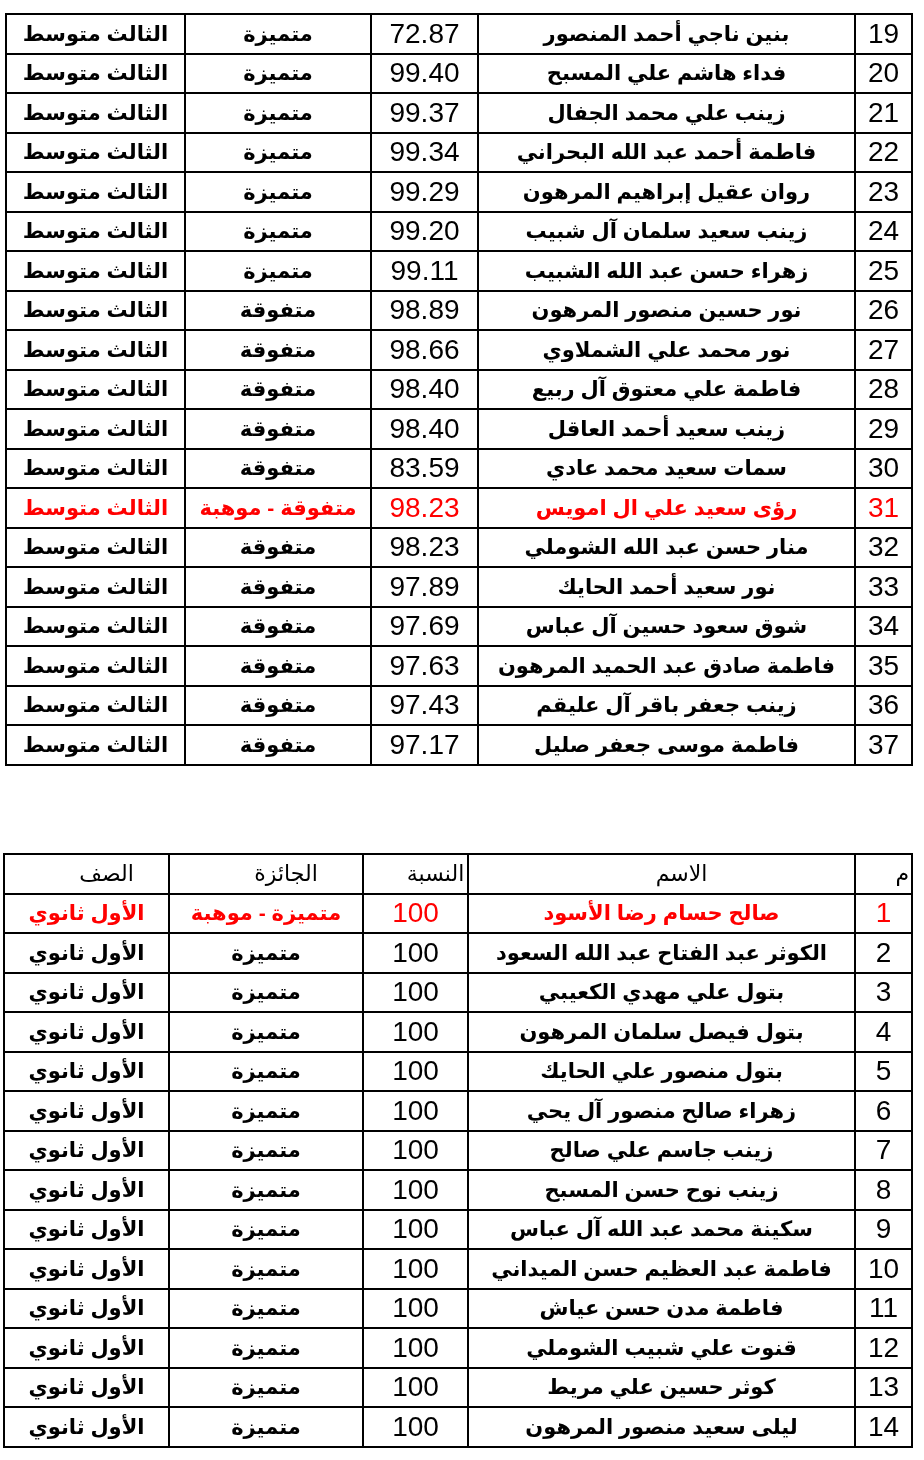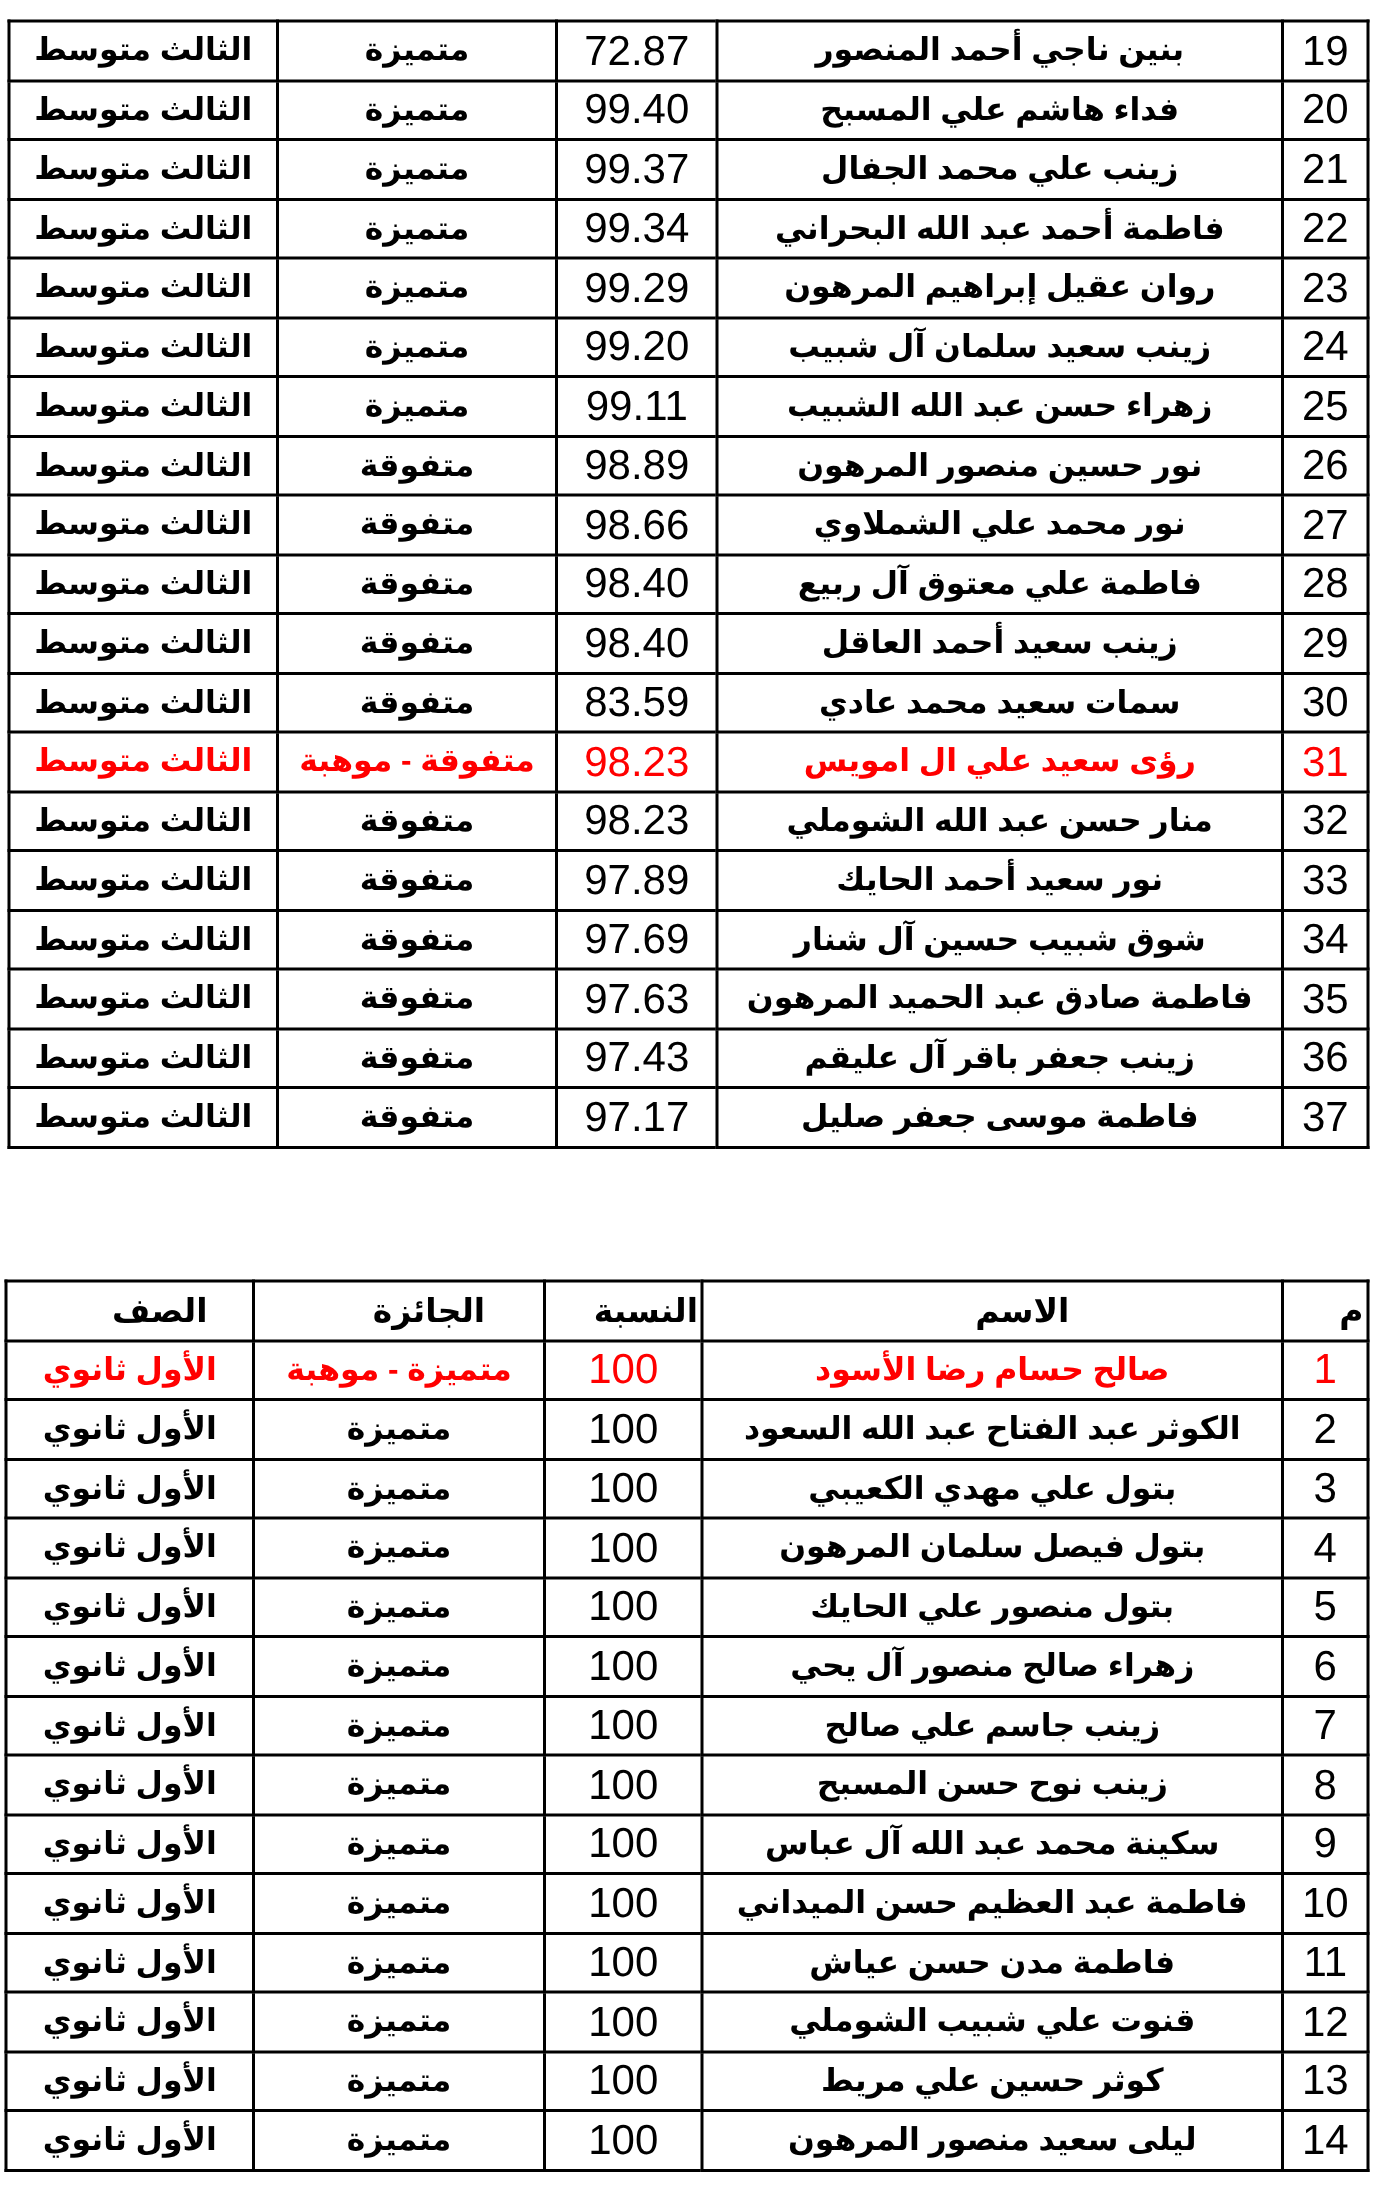--- a/index.html
+++ b/index.html
@@ -26,21 +26,21 @@
   td, th {
     border: 2px solid var(--border, #000);
     text-align: center;
     vertical-align: middle;
     height: 37.5px;
     padding: 0 2px;
     overflow: hidden;
     white-space: nowrap;
     color: var(--text, #000);
   }
-  th { font-size: 22px; font-weight: bold; padding-left: 42px; }
+  th { font-size: 22px; font-weight: normal; padding-left: 42px; }
   .c-name, .c-award, .c-grade { font-size: 21px; font-weight: bold; }
   .c-num, .c-pct { font-size: 28px; font-weight: normal; direction: ltr; }
   tr.hl td { color: var(--hl, #ff0000); }
 </style>
 </head>
 <body>
 
 <table id="tbl-top">
   <colgroup>
     <col style="width:57px">
@@ -150,21 +150,21 @@
       </tr>
       <tr>
         <td class="c-num">33</td>
         <td class="c-name">نور سعيد أحمد الحايك</td>
         <td class="c-pct">97.89</td>
         <td class="c-award">متفوقة</td>
         <td class="c-grade">الثالث متوسط</td>
       </tr>
       <tr>
         <td class="c-num">34</td>
-        <td class="c-name">شوق شبيب حسين آل شنار</td>
+        <td class="c-name">شوق سعود حسين آل عباس</td>
         <td class="c-pct">97.69</td>
         <td class="c-award">متفوقة</td>
         <td class="c-grade">الثالث متوسط</td>
       </tr>
       <tr>
         <td class="c-num">35</td>
         <td class="c-name">فاطمة صادق عبد الحميد المرهون</td>
         <td class="c-pct">97.63</td>
         <td class="c-award">متفوقة</td>
         <td class="c-grade">الثالث متوسط</td>

